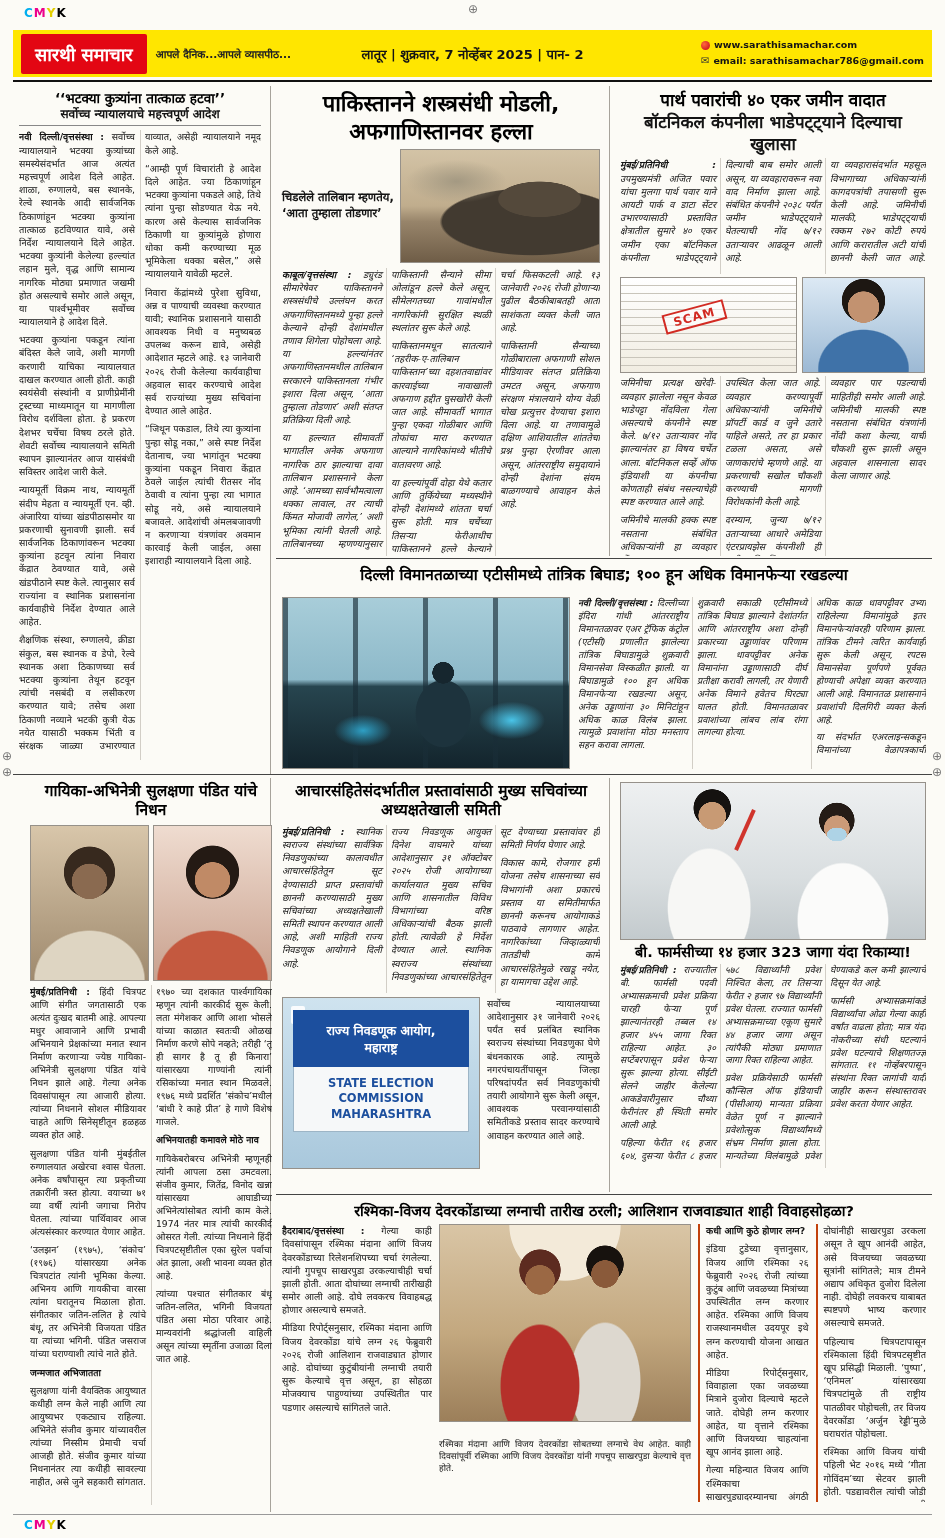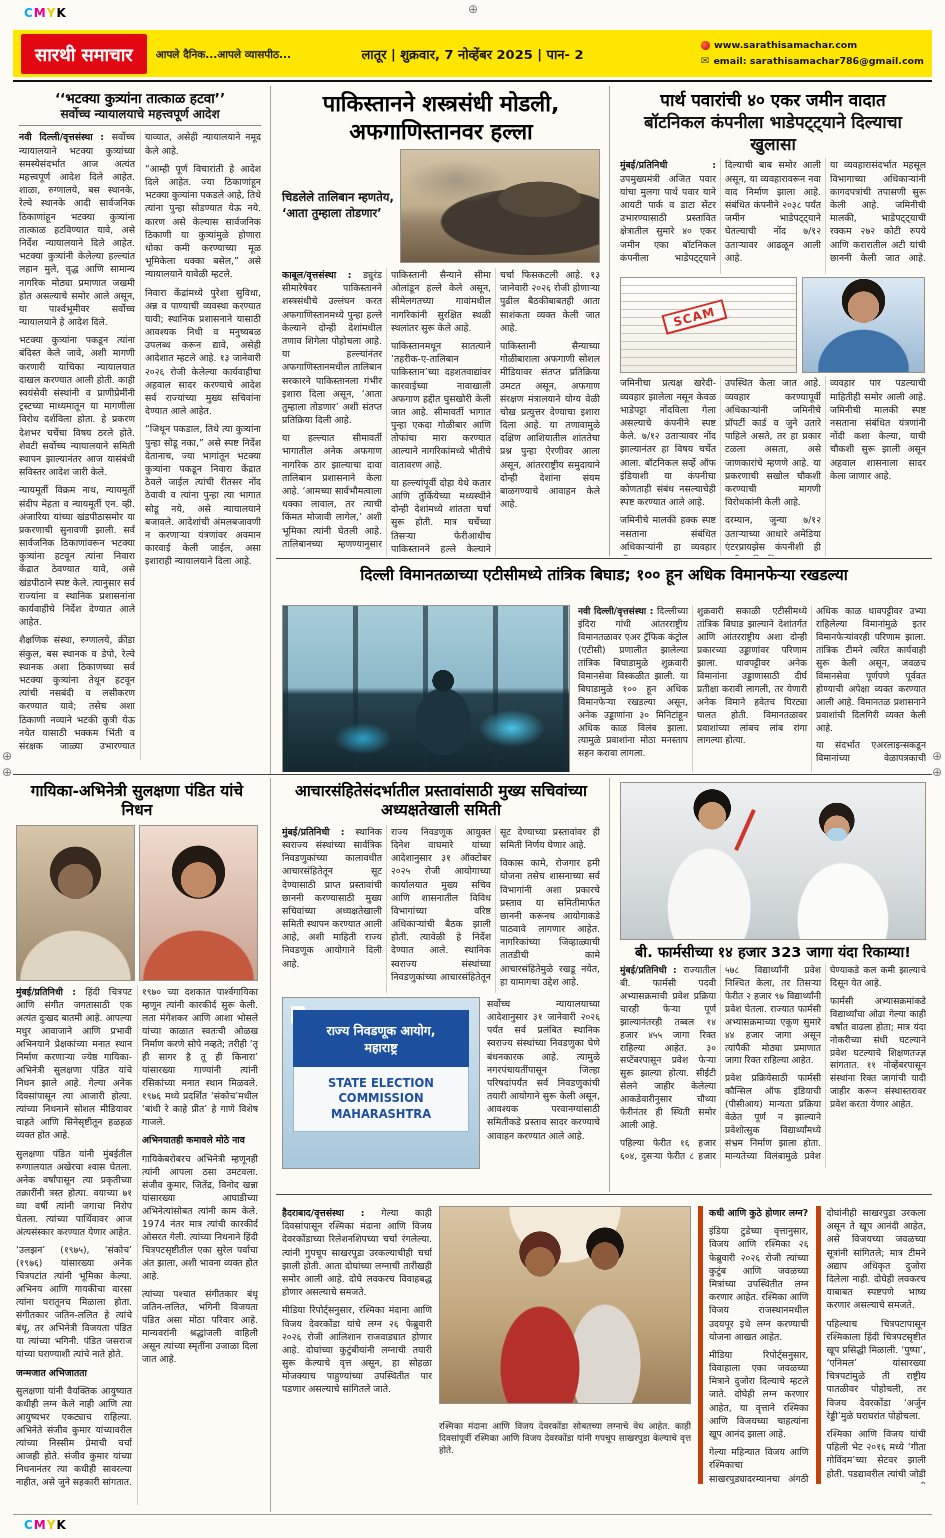--- a/index.html
+++ b/index.html
@@ -23,21 +23,21 @@
   .globe{width:9px;height:9px;border-radius:50%;display:inline-block;
          background:radial-gradient(circle at 35% 35%,#ff6a3a,#c3001d);}
   .mailic{font-size:10px;color:#333;}
   
   .article{position:absolute;box-sizing:border-box;padding:4px 6px;overflow:hidden;}
   .hl{font-weight:bold;text-align:center;line-height:1.25;color:#000;}
   .sub{font-weight:bold;text-align:center;line-height:1.3;}
   .body{font-size:9.3px;line-height:1.42;text-align:justify;overflow:hidden;column-fill:auto;}
   .body p{margin:0 0 5px;}
   .b2{column-count:2;column-gap:10px;column-rule:1px solid #d2cec6;}
-  .b3{column-count:3;column-gap:9px;column-rule:1px solid #d2cec6;}
+  .b3{column-count:3;column-gap:9px;column-rule:1px solid #d2cec6;font-style:italic;}
   .byline{font-weight:bold;}
   .insub{font-weight:bold;}
   .ph{position:relative;overflow:hidden;background:#b8b2a6;border:1px solid #96918a;box-sizing:border-box;}
   
   .dog-rule{border-top:1px solid #888;margin:3px 0 4px;}
   .dog-body{height:630px;}
   
   .pak-row{display:flex;gap:6px;margin:4px 0 5px;}
   .pak-sub{width:112px;font-weight:bold;font-size:11.5px;line-height:1.35;display:flex;align-items:center;}
   .war-ph{flex:1;height:114px;background:
@@ -55,21 +55,21 @@
   .stamp{position:absolute;left:24%;top:30%;transform:rotate(-15deg);border:2px solid #d22b23;
          color:#d22b23;font-weight:bold;font-size:12px;padding:1px 8px;letter-spacing:1px;
          background:rgba(255,255,255,.55);}
   .man-ph{width:40%;height:96px;background:
      radial-gradient(circle 16px at 50% 31%, #c29270 97%, rgba(0,0,0,0)),
      radial-gradient(circle 22px at 50% 24%, #1d1712 97%, rgba(0,0,0,0)),
      radial-gradient(ellipse 46px 40px at 50% 97%, #3f72a8 97%, rgba(0,0,0,0)),
      linear-gradient(180deg,#dce9f4,#9cb9d4);}
   .parth-bottom{height:190px;}
   
-  .atc-row{display:flex;gap:8px;margin-top:20px;}
+  .atc-row{display:flex;gap:8px;margin-top:12px;}
   .atc-ph{width:288px;height:172px;flex:none;background:
      radial-gradient(ellipse 46px 26px at 80% 72%, #49c4e8, rgba(0,0,0,0) 72%),
      radial-gradient(ellipse 40px 22px at 28% 78%, #2e9fc4, rgba(0,0,0,0) 72%),
      radial-gradient(circle 11px at 56% 44%, #16262e 97%, rgba(0,0,0,0)),
      radial-gradient(ellipse 28px 34px at 56% 68%, #1d333d 97%, rgba(0,0,0,0)),
      repeating-linear-gradient(90deg, rgba(25,45,55,.65) 0 5px, rgba(0,0,0,0) 5px 70px),
      linear-gradient(180deg,#a8cdd9 0%,#8db9c9 48%,#27454f 52%,#13242c 100%);}
   .atc-body{flex:1;height:172px;font-size:9.1px;}
   
   .sul-photos{display:flex;gap:4px;margin:4px 0;}
@@ -116,21 +116,21 @@
   .wedding-ph{width:100%;height:198px;background:
      radial-gradient(circle 15px at 40% 28%, #9b6844 97%, rgba(0,0,0,0)),
      radial-gradient(circle 21px at 40% 23%, #5d2b20 97%, rgba(0,0,0,0)),
      radial-gradient(ellipse 40px 62px at 40% 82%, #b5302a 97%, rgba(0,0,0,0)),
      radial-gradient(circle 14px at 66% 25%, #8a5a3a 97%, rgba(0,0,0,0)),
      radial-gradient(circle 19px at 66% 20%, #17120e 97%, rgba(0,0,0,0)),
      radial-gradient(ellipse 36px 60px at 66% 80%, #ddd8cf 97%, rgba(0,0,0,0)),
      radial-gradient(circle 92px at 50% 0%, #f3ead9 60%, rgba(0,0,0,0) 61%),
      linear-gradient(180deg,#d9c5a5 0%,#c3a87f 55%,#9c7f5a 100%);}
   .wed-caption{font-size:8.8px;line-height:1.35;text-align:justify;padding-top:17px;height:72px;overflow:hidden;}
-  .wed-col{flex:1;height:278px;border-left:5px solid #c2410c;padding-left:6px;}
+  .wed-col{flex:1;height:278px;border-left:2px solid #c2410c;padding-left:6px;}
 </style>
 </head>
 <body>
 
 <div class="page">
 
   <div class="cmyk" style="left:24px;top:6px"><span class="c">C</span><span class="m">M</span><span class="y">Y</span><span class="k">K</span></div>
   <div class="cmyk" style="left:24px;top:1518px"><span class="c">C</span><span class="m">M</span><span class="y">Y</span><span class="k">K</span></div>
   <span class="reg" style="left:468px;top:3px">⊕</span>
   <span class="reg" style="left:2px;top:750px">⊕</span>
@@ -214,27 +214,27 @@
     </div>
   </div>
 
   <div class="article" style="left:276px;top:562px;width:656px;height:210px">
     <div class="hl" style="font-size:15.5px;white-space:nowrap">दिल्ली विमानतळाच्या एटीसीमध्ये तांत्रिक बिघाड; १०० हून अधिक विमानफेऱ्या रखडल्या</div>
     <div class="atc-row">
       <div class="ph atc-ph"></div>
       <div class="body b3 atc-body">
         <p><b class="byline">नवी दिल्ली/वृत्तसंस्था : </b><span>दिल्लीच्या इंदिरा गांधी आंतरराष्ट्रीय विमानतळावर एअर ट्रॅफिक कंट्रोल (एटीसी) प्रणालीत झालेल्या तांत्रिक बिघाडामुळे शुक्रवारी विमानसेवा विस्कळीत झाली. या बिघाडामुळे १०० हून अधिक विमानफेऱ्या रखडल्या असून, अनेक उड्डाणांना ३० मिनिटांहून अधिक काळ विलंब झाला. त्यामुळे प्रवाशांना मोठा मनस्ताप सहन करावा लागला.</span></p>
         <p>शुक्रवारी सकाळी एटीसीमध्ये तांत्रिक बिघाड झाल्याने देशांतर्गत आणि आंतरराष्ट्रीय अशा दोन्ही प्रकारच्या उड्डाणांवर परिणाम झाला. धावपट्टीवर अनेक विमानांना उड्डाणासाठी दीर्घ प्रतीक्षा करावी लागली, तर येणारी अनेक विमाने हवेतच घिरट्या घालत होती. विमानतळावर प्रवाशांच्या लांबच लांब रांगा लागल्या होत्या.</p>
-        <p>अधिक काळ धावपट्टीवर उभ्या राहिलेल्या विमानांमुळे इतर विमानफेऱ्यांवरही परिणाम झाला. तांत्रिक टीमने त्वरित कार्यवाही सुरू केली असून, जवळच विमानसेवा पूर्णपणे पूर्ववत होण्याची अपेक्षा व्यक्त करण्यात आली आहे. विमानतळ प्रशासनाने प्रवाशांची दिलगिरी व्यक्त केली आहे.</p>
+        <p>अधिक काळ धावपट्टीवर उभ्या राहिलेल्या विमानांमुळे इतर विमानफेऱ्यांवरही परिणाम झाला. तांत्रिक टीमने त्वरित कार्यवाही सुरू केली असून, रपटस विमानसेवा पूर्णपणे पूर्ववत होण्याची अपेक्षा व्यक्त करण्यात आली आहे. विमानतळ प्रशासनाने प्रवाशांची दिलगिरी व्यक्त केली आहे.</p>
         <p>या संदर्भात एअरलाइन्सकडून विमानांच्या वेळापत्रकाची अद्ययावत माहिती घेण्याचे आवाहन प्रवाशांना करण्यात आले आहे. एअर इंडियाने एका विमानातील प्रवाशांना दिलगिरीचा संदेश पाठवून त्यांचे विमान तासाभराने उड्डाण करेल, असे कळविले. या तांत्रिक बिघाडाचे नेमके कारण शोधण्याचे काम युद्धपातळीवर सुरू आहे.</p>
       </div>
     </div>
   </div>
 
-  <div class="article" style="left:10px;top:778px;width:254px;height:734px">
+  <div class="article" style="left:24px;top:778px;width:254px;height:734px">
     <div class="hl" style="font-size:15.5px">गायिका-अभिनेत्री सुलक्षणा पंडित यांचे निधन</div>
     <div class="sul-photos">
       <div class="ph woman1-ph"></div>
       <div class="ph woman2-ph"></div>
     </div>
     <div class="body b2 sul-body">
       <p><b class="byline">मुंबई/प्रतिनिधी : </b><span>हिंदी चित्रपट आणि संगीत जगतासाठी एक अत्यंत दुःखद बातमी आहे. आपल्या मधुर आवाजाने आणि प्रभावी अभिनयाने प्रेक्षकांच्या मनात स्थान निर्माण करणाऱ्या ज्येष्ठ गायिका-अभिनेत्री सुलक्षणा पंडित यांचे निधन झाले आहे. गेल्या अनेक दिवसांपासून त्या आजारी होत्या. त्यांच्या निधनाने सोशल मीडियावर चाहते आणि सिनेसृष्टीतून हळहळ व्यक्त होत आहे.</span></p>
       <p>सुलक्षणा पंडित यांनी मुंबईतील रुग्णालयात अखेरचा श्वास घेतला. अनेक वर्षांपासून त्या प्रकृतीच्या तक्रारींनी त्रस्त होत्या. वयाच्या ७१ व्या वर्षी त्यांनी जगाचा निरोप घेतला. त्यांच्या पार्थिवावर आज अंत्यसंस्कार करण्यात येणार आहेत.</p>
       <p>‘उलझन’ (१९७५), ‘संकोच’ (१९७६) यांसारख्या अनेक चित्रपटांत त्यांनी भूमिका केल्या. अभिनय आणि गायकीचा वारसा त्यांना घरातूनच मिळाला होता. संगीतकार जतिन-ललित हे त्यांचे बंधू, तर अभिनेत्री विजयता पंडित या त्यांच्या भगिनी. पंडित जसराज यांच्या घराण्याशी त्यांचे नाते होते.</p>
       <p class="insub">जन्मजात अभिजातता</p>
@@ -280,20 +280,21 @@
     <div class="hl" style="font-size:14.5px;white-space:nowrap;margin-top:3px">बी. फार्मसीच्या १४ हजार 323 जागा यंदा रिकाम्या!</div>
     <div class="body b3 bph-body">
       <p><b class="byline">मुंबई/प्रतिनिधी : </b><span>राज्यातील बी. फार्मसी पदवी अभ्यासक्रमाची प्रवेश प्रक्रिया चारही फेऱ्या पूर्ण झाल्यानंतरही तब्बल १४ हजार ४५५ जागा रिक्त राहिल्या आहेत. ३० सप्टेंबरपासून प्रवेश फेऱ्या सुरू झाल्या होत्या. सीईटी सेलने जाहीर केलेल्या आकडेवारीनुसार चौथ्या फेरीनंतर ही स्थिती समोर आली आहे.</span></p>
       <p>पहिल्या फेरीत १६ हजार ६०४, दुसऱ्या फेरीत ८ हजार ५७८ विद्यार्थ्यांनी प्रवेश निश्चित केला, तर तिसऱ्या फेरीत २ हजार ९७ विद्यार्थ्यांनी प्रवेश घेतला. राज्यात फार्मसी अभ्यासक्रमाच्या एकूण सुमारे ४४ हजार जागा असून त्यांपैकी मोठ्या प्रमाणात जागा रिक्त राहिल्या आहेत.</p>
       <p>प्रवेश प्रक्रियेसाठी फार्मसी कौन्सिल ऑफ इंडियाची (पीसीआय) मान्यता प्रक्रिया वेळेत पूर्ण न झाल्याने प्रवेशोत्सुक विद्यार्थ्यांमध्ये संभ्रम निर्माण झाला होता. मान्यतेच्या विलंबामुळे प्रवेश घेण्याकडे कल कमी झाल्याचे दिसून येत आहे.</p>
       <p>फार्मसी अभ्यासक्रमांकडे विद्यार्थ्यांचा ओढा गेल्या काही वर्षांत वाढला होता; मात्र यंदा नोकरीच्या संधी घटल्याने प्रवेश घटल्याचे शिक्षणतज्ज्ञ सांगतात. ११ नोव्हेंबरपासून संस्थांना रिक्त जागांची यादी जाहीर करून संस्थास्तरावर प्रवेश करता येणार आहेत.</p>
     </div>
   </div>
 
   <div class="article" style="left:276px;top:1198px;width:656px;height:314px">
+    <div class="hl" style="font-size:14.5px;white-space:nowrap">रश्मिका-विजय देवरकोंडाच्या लग्नाची तारीख ठरली; आलिशान राजवाड्यात शाही विवाहसोहळा?</div>
     <div class="wed-row">
       <div class="body wed-col1">
         <p><b class="byline">हैदराबाद/वृत्तसंस्था : </b><span>गेल्या काही दिवसांपासून रश्मिका मंदाना आणि विजय देवरकोंडाच्या रिलेशनशिपच्या चर्चा रंगलेल्या. त्यांनी गुपचूप साखरपुडा उरकल्याचीही चर्चा झाली होती. आता दोघांच्या लग्नाची तारीखही समोर आली आहे. दोघे लवकरच विवाहबद्ध होणार असल्याचे समजते.</span></p>
         <p>मीडिया रिपोर्ट्सनुसार, रश्मिका मंदाना आणि विजय देवरकोंडा यांचे लग्न २६ फेब्रुवारी २०२६ रोजी आलिशान राजवाड्यात होणार आहे. दोघांच्या कुटुंबीयांनी लग्नाची तयारी सुरू केल्याचे वृत्त असून, हा सोहळा मोजक्याच पाहुण्यांच्या उपस्थितीत पार पडणार असल्याचे सांगितले जाते.</p>
       </div>
       <div class="wed-mid">
         <div class="ph wedding-ph"></div>
         <div class="wed-caption">रश्मिका मंदाना आणि विजय देवरकोंडा सोबतच्या लग्नाचे वेध आहेत. काही दिवसांपूर्वी रश्मिका आणि विजय देवरकोंडा यांनी गपचूप साखरपुडा केल्याचे वृत्त होते.</div>
       </div>
       <div class="body wed-col">

